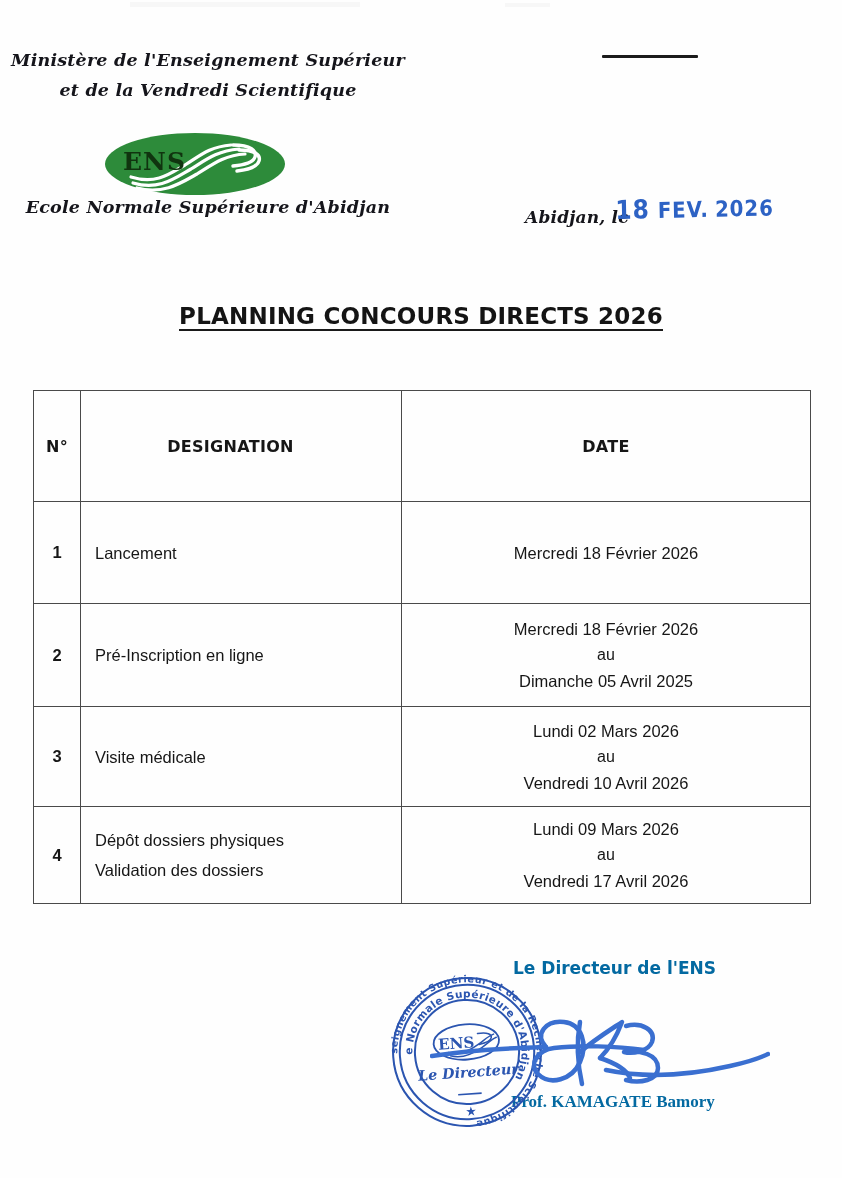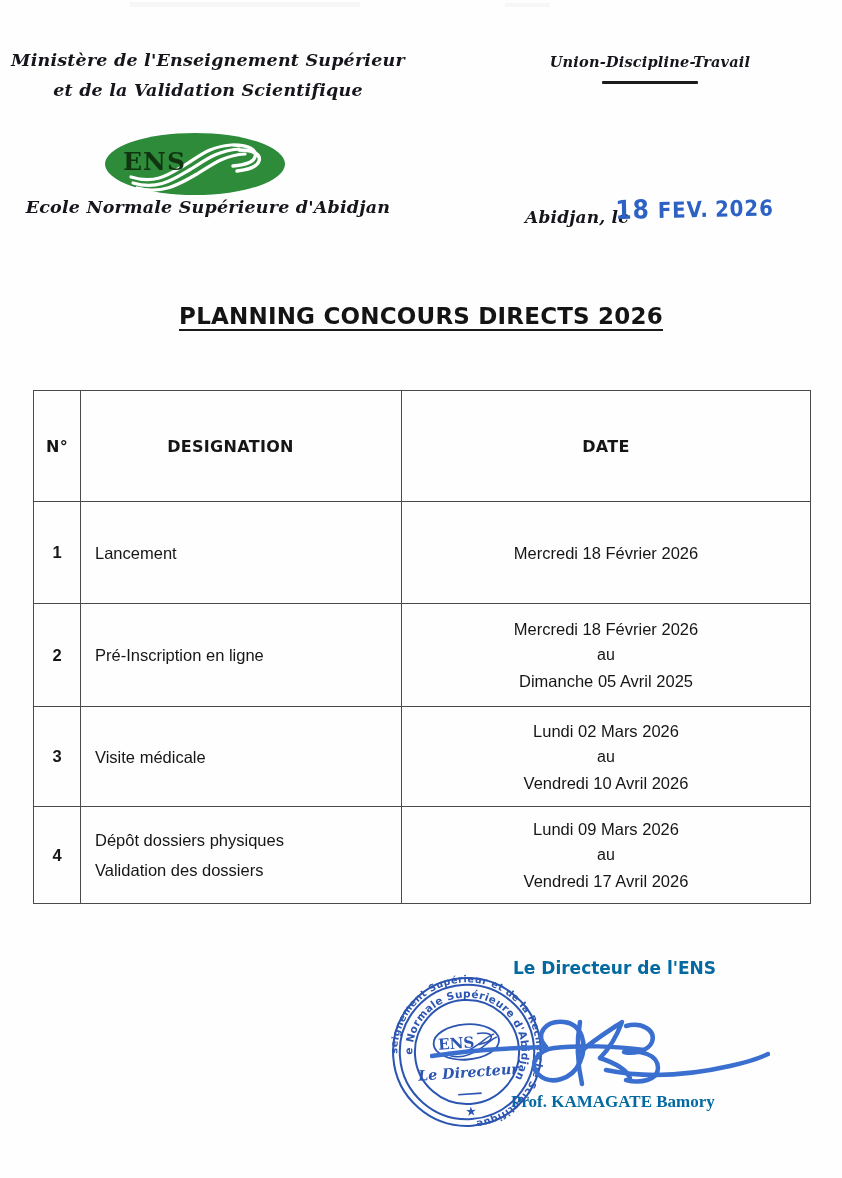--- a/index.html
+++ b/index.html
@@ -237,21 +237,21 @@
 
 <div id="page">
 
   <div class="scan-smudge" style="left:130px; top:2px; width:230px; height:5px;"></div>
   <div class="scan-smudge" style="left:505px; top:3px; width:45px; height:4px;"></div>
 
   <div class="letterhead">
 
     <div class="lh-left">
       <div class="script lh-line1">Ministère de l'Enseignement Supérieur</div>
-      <div class="script lh-line2">et de la Validation Scientifique</div>
+      <div class="script lh-line2">et de la Vendredi Scientifique</div>
     </div>
 
     <div class="ens-logo">
       <div class="ens-oval"></div>
       <svg viewBox="0 0 180 62">
         <g fill="none" stroke="#ffffff" stroke-width="3.2" stroke-linecap="round">
           <path d="M26,44 C52,52 66,40 80,32 C96,22 104,14 126,12"></path>
           <path d="M28,50 C54,58 70,45 86,36 C102,26 112,18 134,16"></path>
           <path d="M32,55 C58,62 76,50 92,41 C108,31 120,22 140,21"></path>
         </g>
@@ -259,21 +259,20 @@
           <path d="M128,12 C146,12 152,18 150,24 C148,30 138,32 128,33"></path>
           <path d="M134,17 C150,17 156,22 154,28 C152,34 142,37 132,38"></path>
         </g>
       </svg>
       <div class="ens-word">ENS</div>
     </div>
 
     <div class="script lh-school">Ecole Normale Supérieure d'Abidjan</div>
 
     <div class="lh-right">
-      <div class="script rep-line2">Union-Discipline-Travail</div>
       <div class="rep-rule"></div>
     </div>
 
     <div class="date-line">
       <div class="script date-prefix">Abidjan, le</div>
       <div class="date-stamp">
         <span class="ds-day">18</span><span class="ds-month">FEV.</span><span class="ds-year">2026</span>
       </div>
     </div>
   </div>

